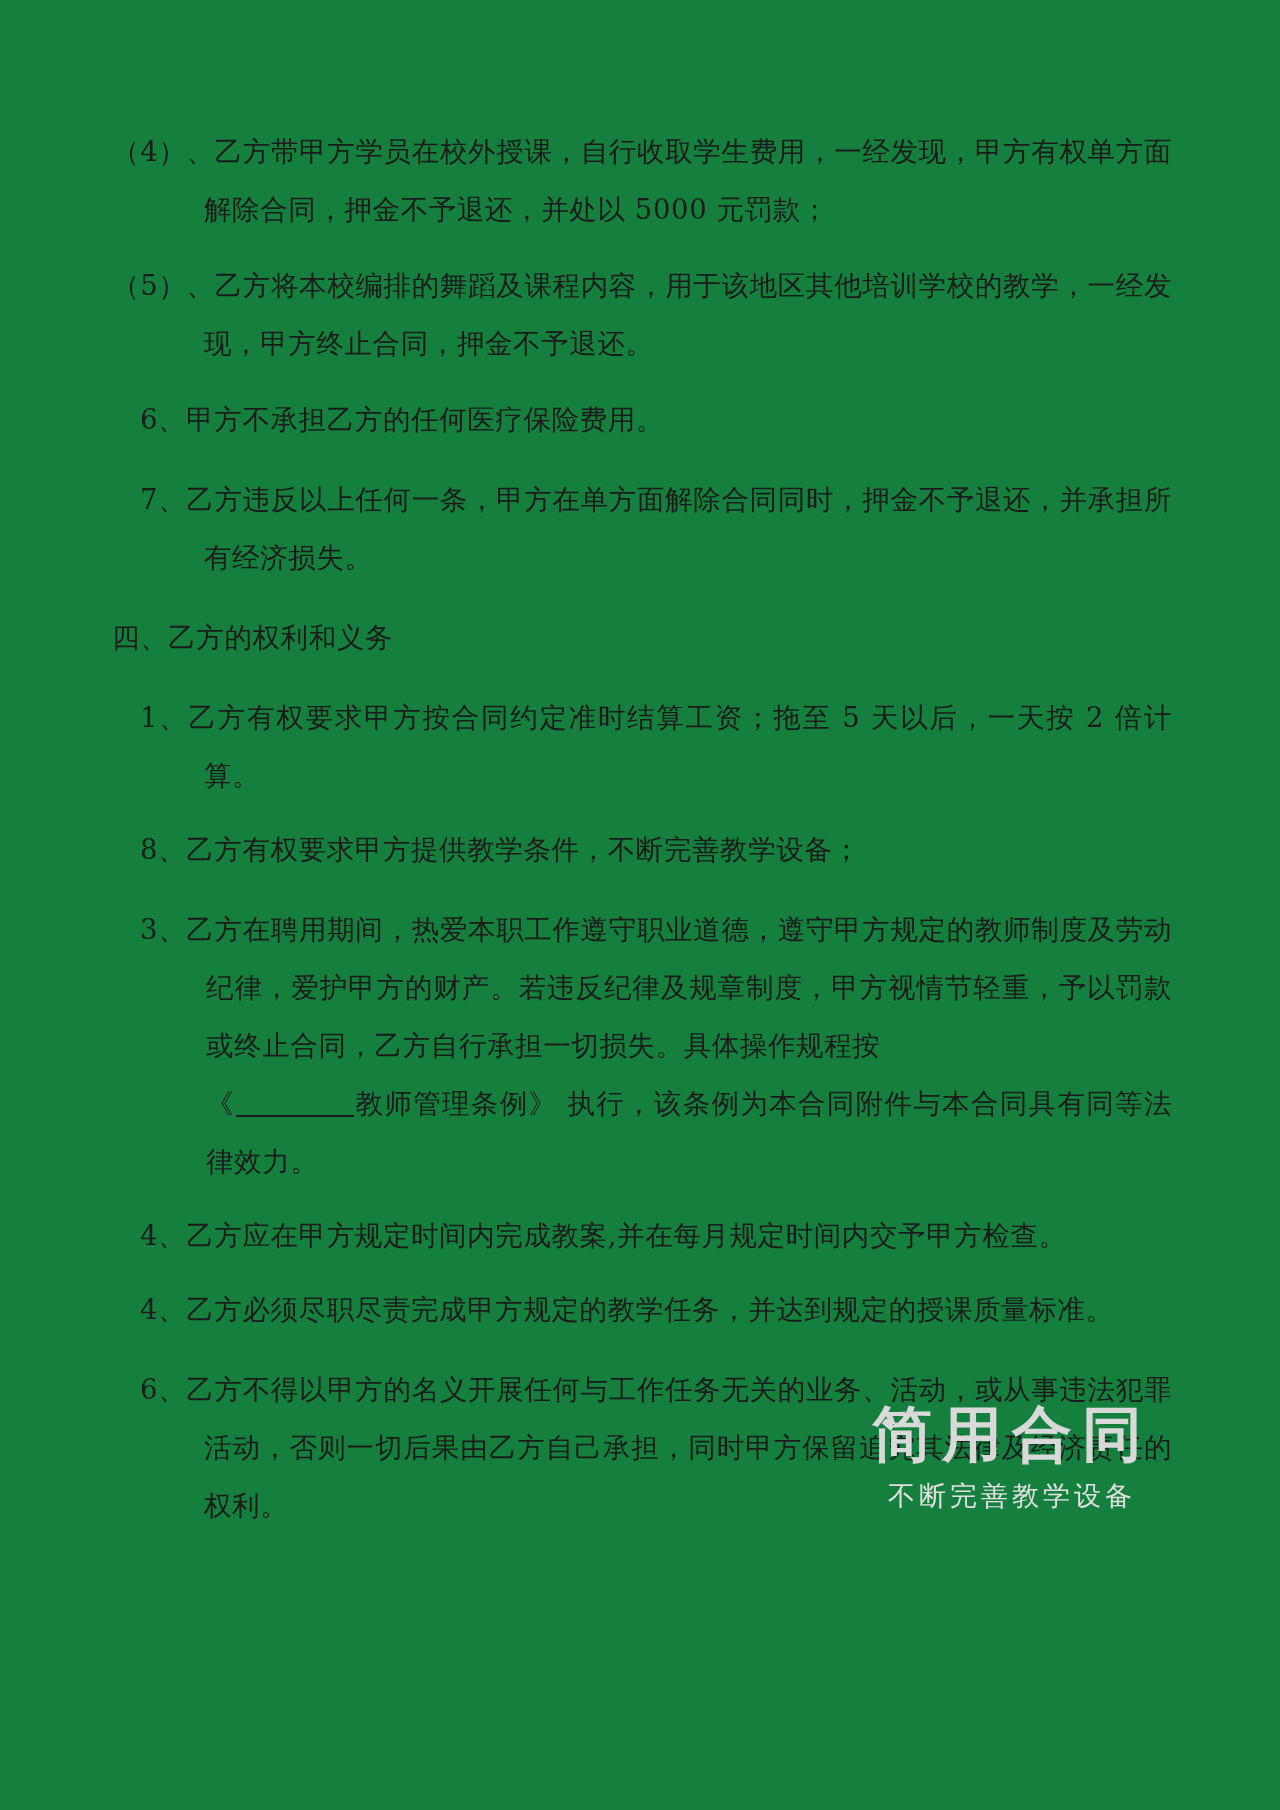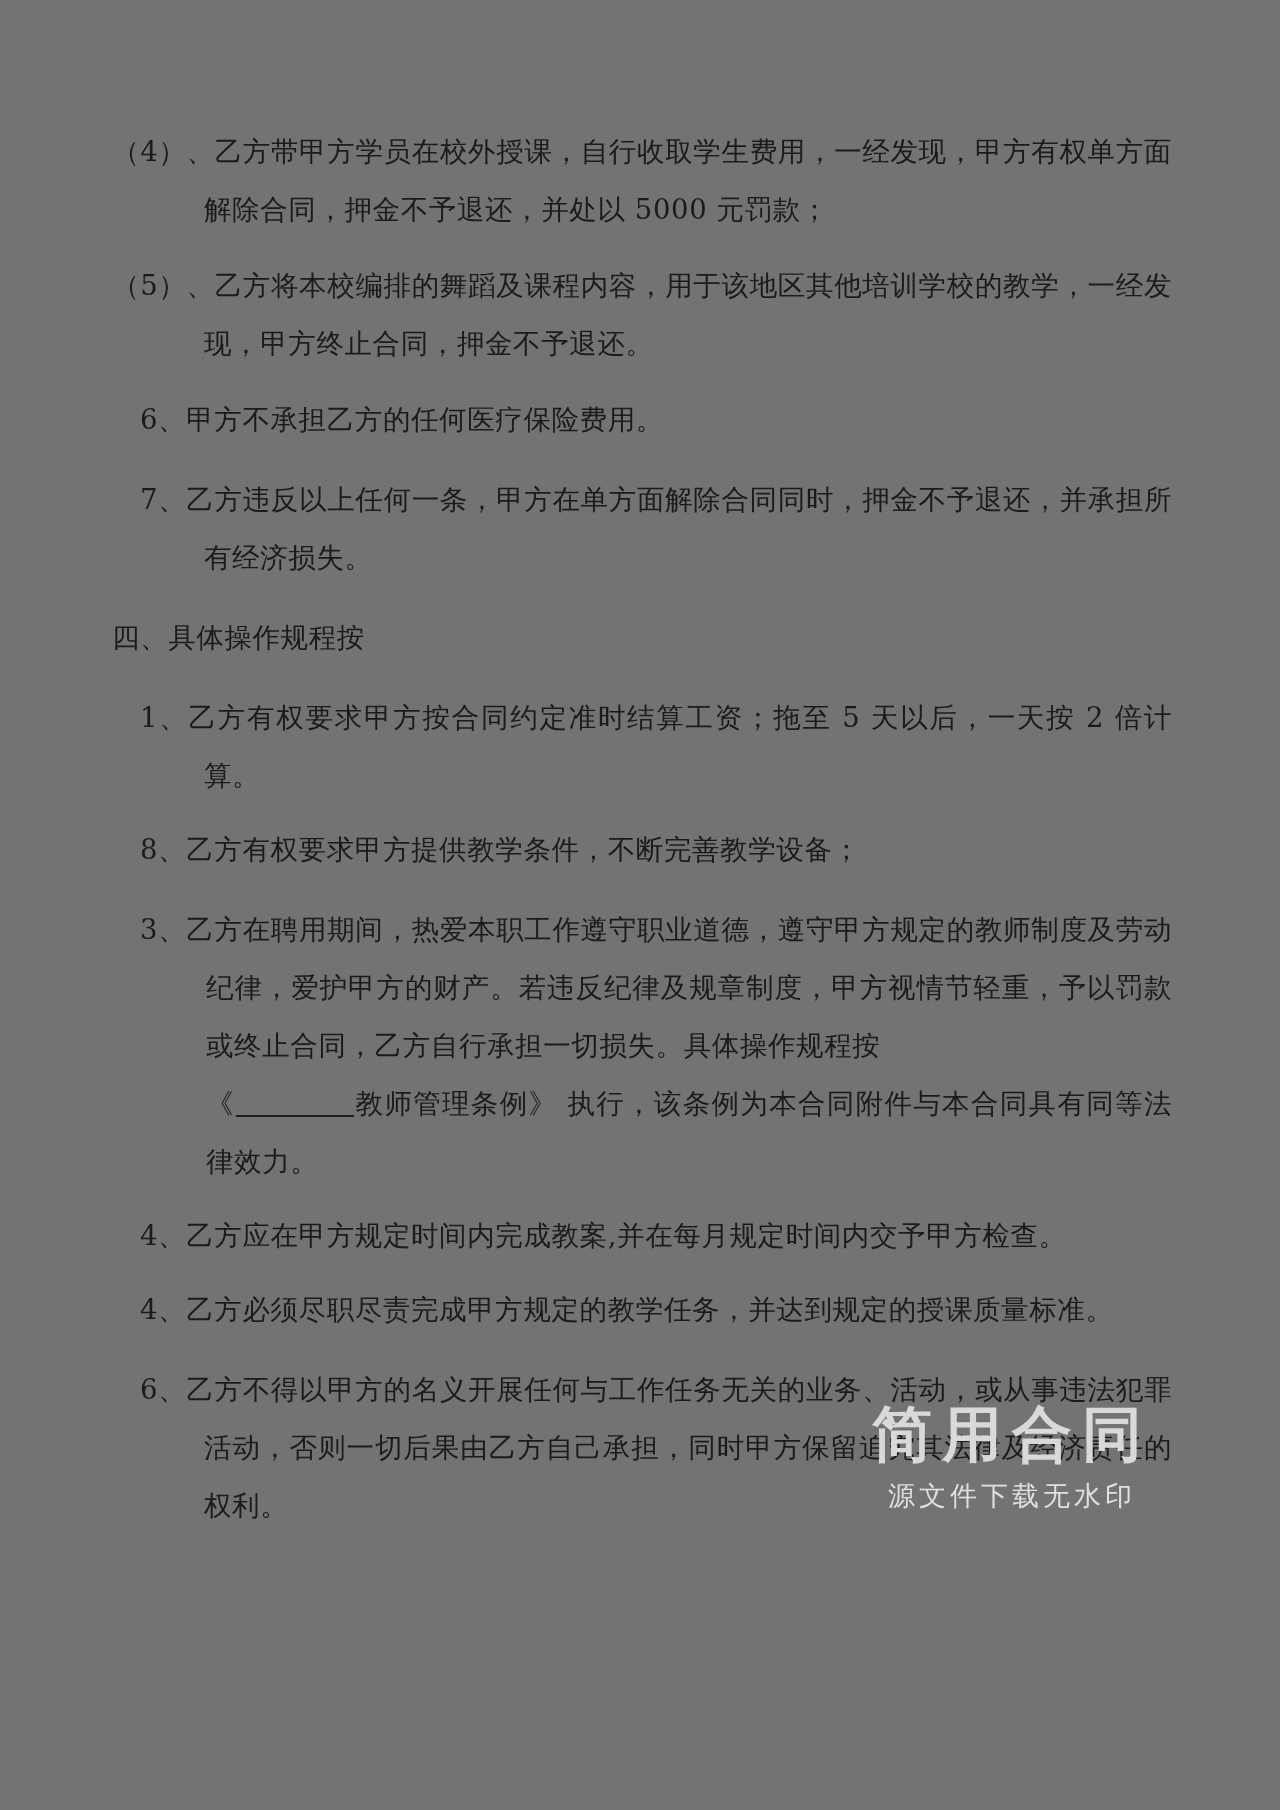--- a/index.html
+++ b/index.html
@@ -12,21 +12,21 @@
     height: 1810px;
     position: relative;
     overflow: hidden;
     font-family: "DejaVu Serif", "Liberation Serif", serif;
     -webkit-font-smoothing: antialiased;
   }
 
   .page {
     position: absolute;
     inset: 0;
-    background: #737373;
+    background: #15803d;
   }
 
   .doc-body {
     position: absolute;
     left: 112px;
     top: 122px;
     width: 1060px;
   }
 
   
@@ -107,21 +107,21 @@
     <div class="sp-1"></div>
 
     <p class="para lvl-numbered hang-num">6、甲方不承担乙方的任何医疗保险费用。</p>
 
     <div class="sp-2"></div>
 
     <p class="para lvl-numbered hang-num">7、乙方违反以上任何一条，甲方在单方面解除合同同时，押金不予退还，并承担所有经济损失。</p>
 
     <div class="sp-2"></div>
 
-    <p class="para lvl-heading">四、具体操作规程按</p>
+    <p class="para lvl-heading">四、乙方的权利和义务</p>
 
     <div class="sp-2"></div>
 
     <p class="para lvl-numbered hang-num">1、乙方有权要求甲方按合同约定准时结算工资；拖至 5 天以后，一天按 2 倍计算。</p>
 
     <div class="sp-3"></div>
 
     <p class="para lvl-numbered hang-num">8、乙方有权要求甲方提供教学条件，不断完善教学设备；</p>
 
     <div class="sp-2"></div>
@@ -137,16 +137,16 @@
     <p class="para lvl-numbered hang-num">4、乙方必须尽职尽责完成甲方规定的教学任务，并达到规定的授课质量标准。</p>
 
     <div class="sp-2"></div>
 
     <p class="para lvl-numbered hang-num">6、乙方不得以甲方的名义开展任何与工作任务无关的业务、活动，或从事违法犯罪活动，否则一切后果由乙方自己承担，同时甲方保留追究其法律及经济责任的权利。</p>
 
   </div>
 
   <div class="watermark">
     <div class="wm-main">简用合同</div>
-    <div class="wm-sub">源文件下载无水印</div>
+    <div class="wm-sub">不断完善教学设备</div>
   </div>
 
 </div>
 
 </body></html>

